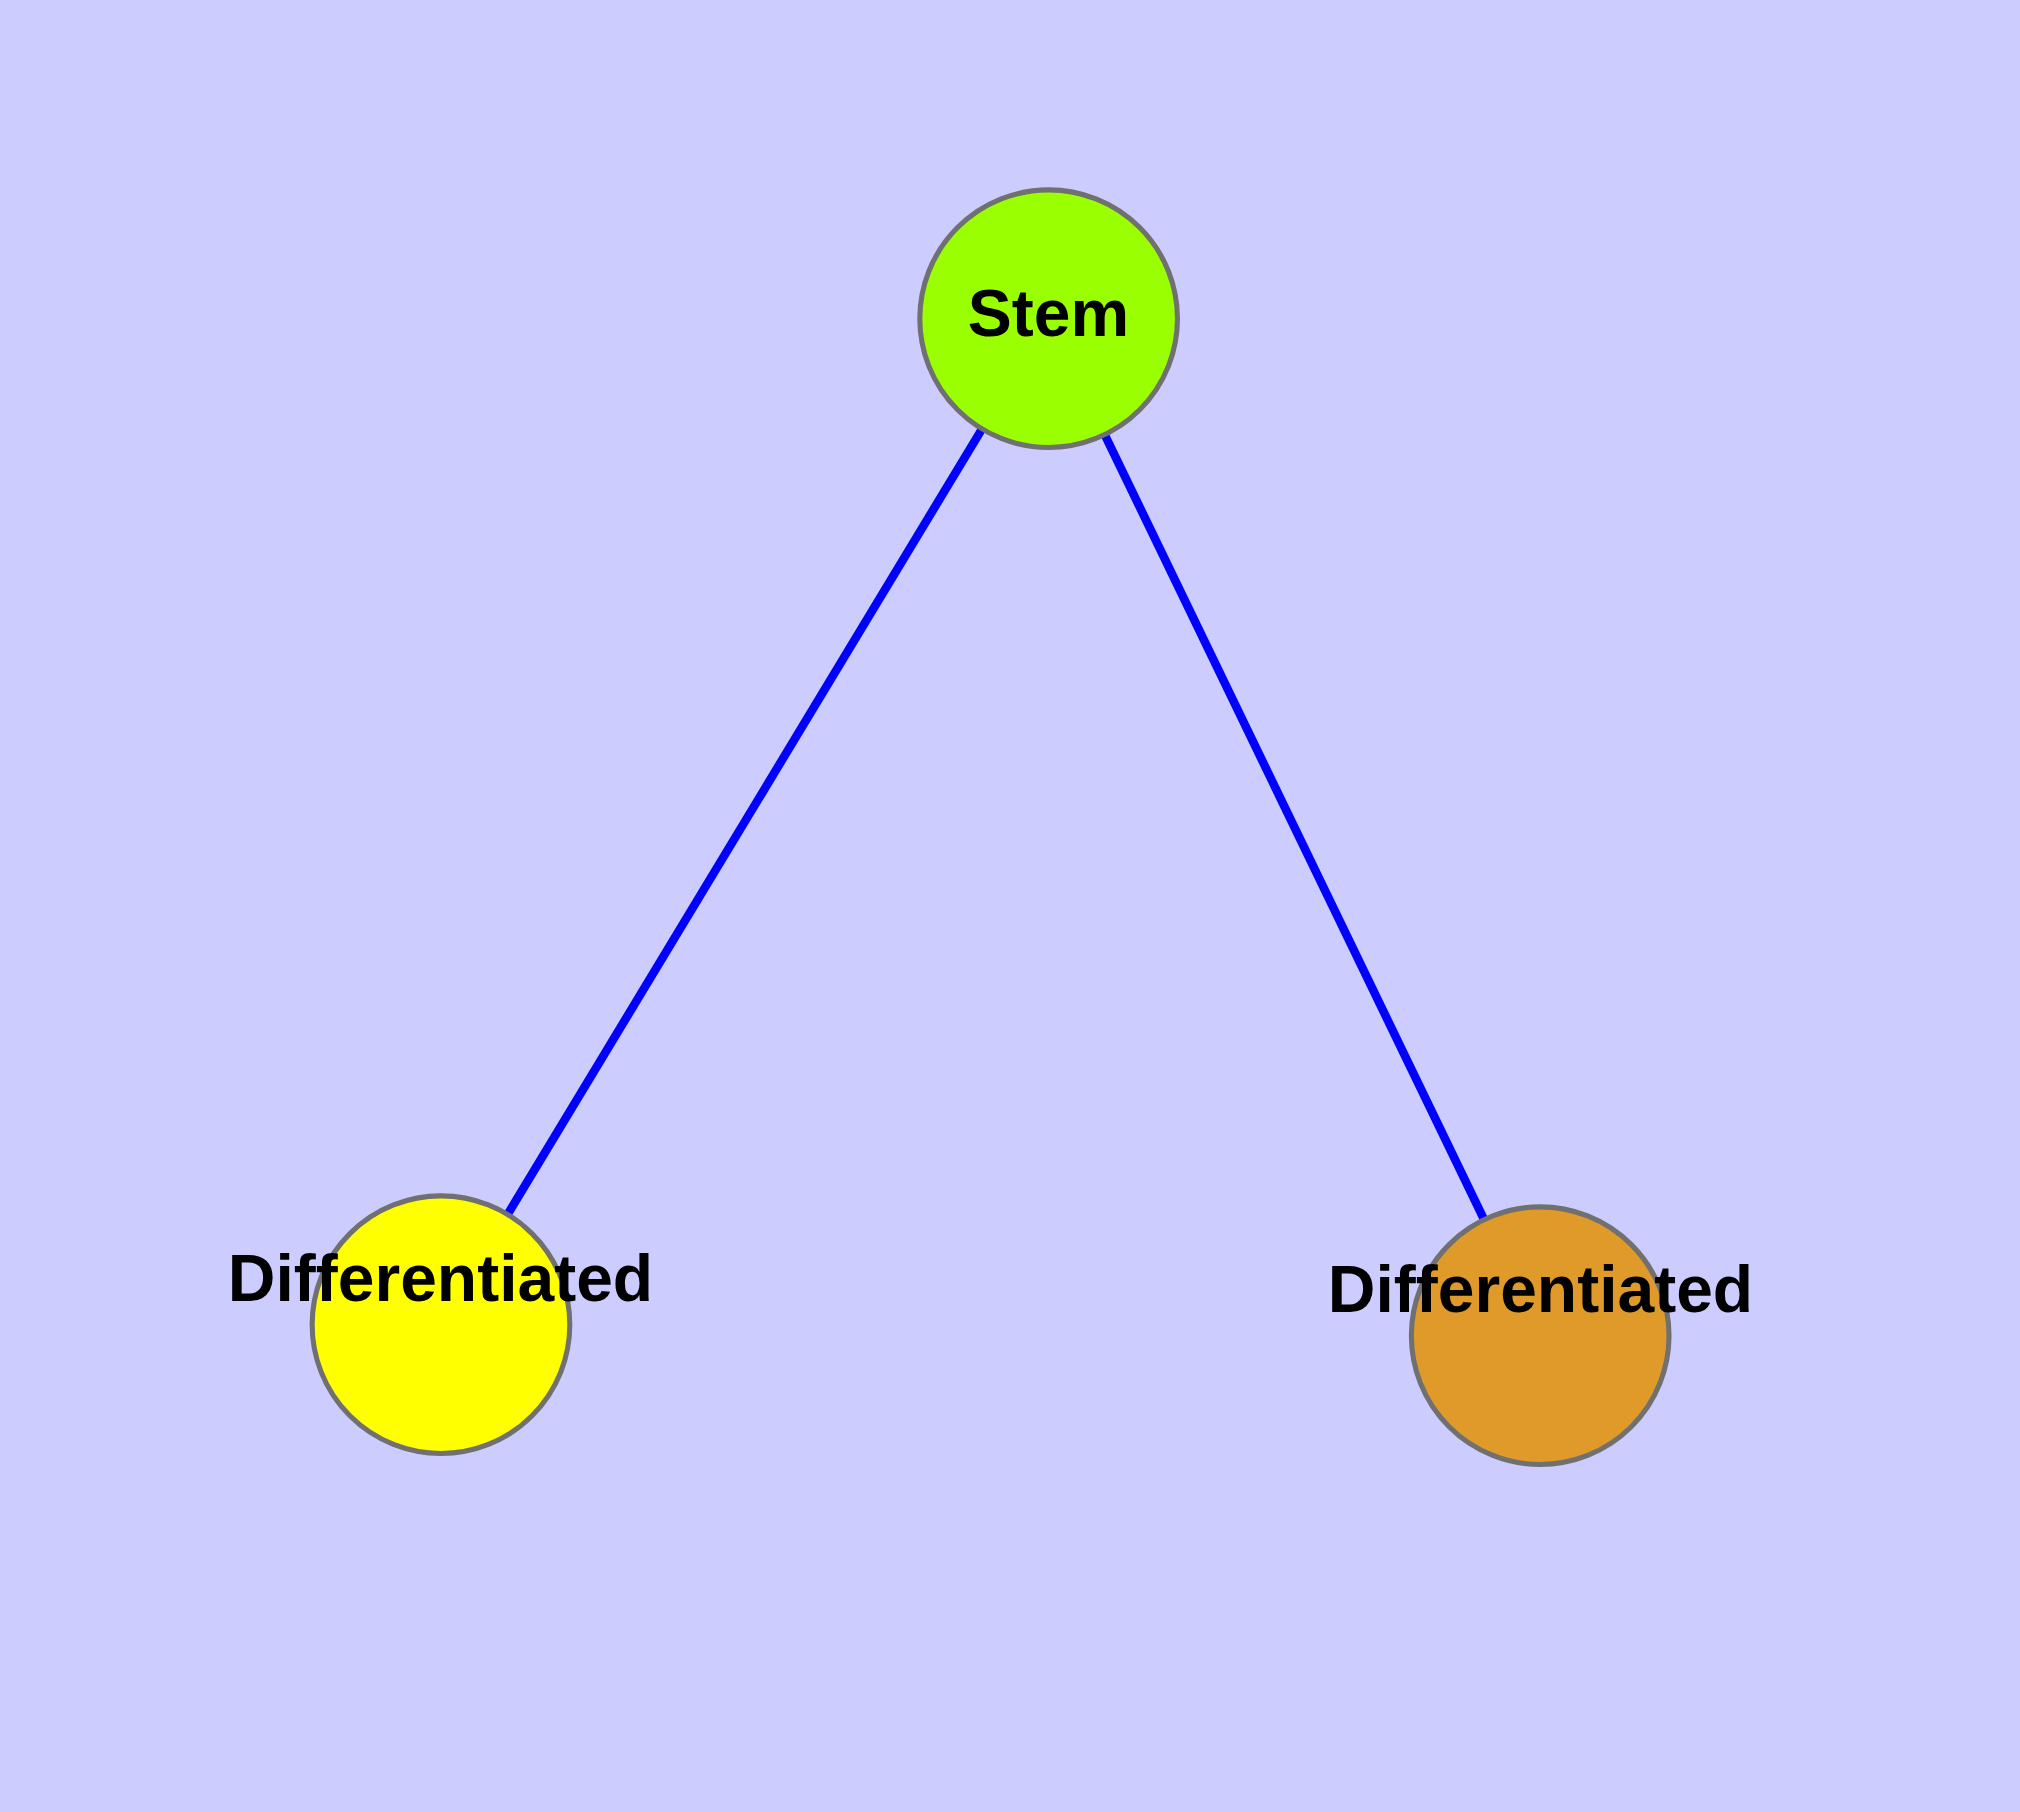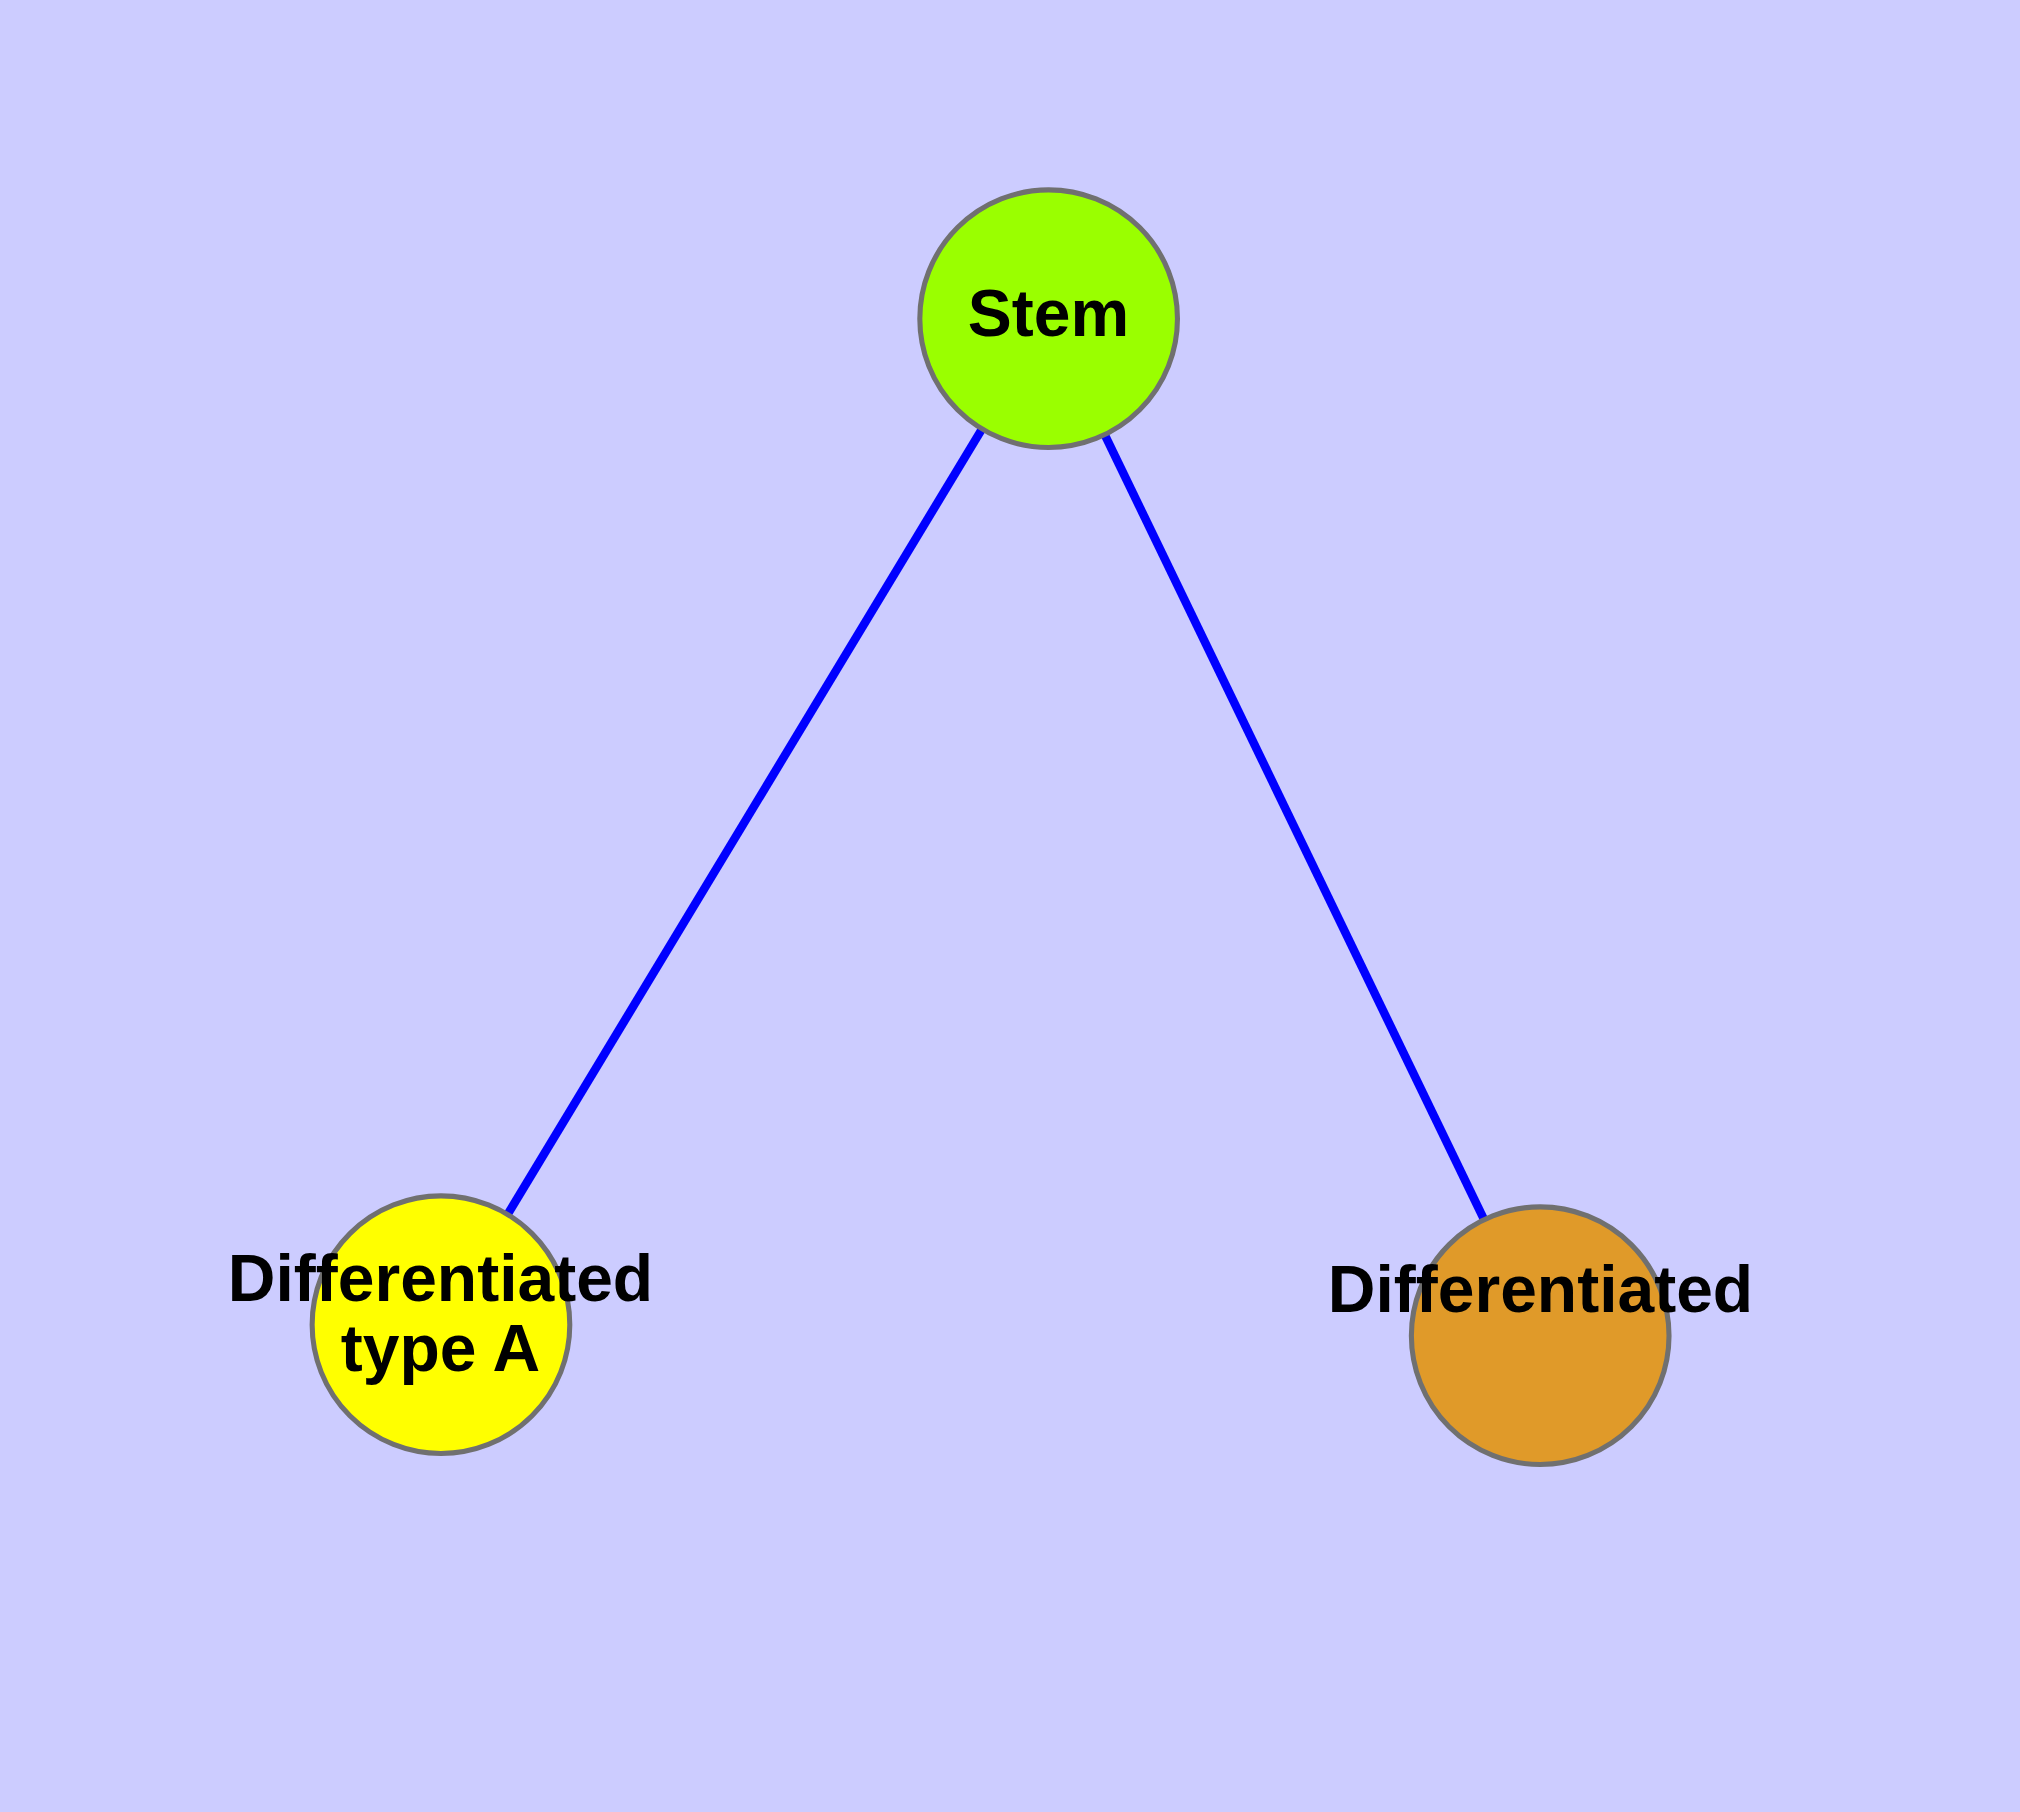--- a/index.html
+++ b/index.html
@@ -73,18 +73,18 @@
 
     <g>
       <circle id="node-stem" cx="1237" cy="376" r="152" fill="#9aff00" stroke="#707070" stroke-width="6"></circle>
       <circle id="node-diff-a" cx="520" cy="1563" r="152" fill="#ffff00" stroke="#707070" stroke-width="6"></circle>
       <circle id="node-diff-b" cx="1817" cy="1576" r="152" fill="#e09a29" stroke="#707070" stroke-width="6"></circle>
     </g>
   </svg>
 
   <div id="label-stem" class="node-label" style="font-size: 66px; color: rgb(0, 0, 0); font-weight: bold; width: 1187px; left: 455px; top: 279px; transform: none;">Stem</div>
 
-  <div id="label-diff-a" class="node-label" style="font-size: 66px; color: rgb(0, 0, 0); font-weight: bold; width: 1187px; left: -153px; top: 1244px; transform: none;"><span>Differentiated</span><br><span>type A</span></div>
+  <div id="label-diff-a" class="node-label" style="font-size: 66px; color: rgb(0, 0, 0); font-weight: bold; width: 1187px; left: -153px; top: 1244px; transform: none;"><span>Differentiated</span><br></div>
 
   <div id="label-diff-b" class="node-label" style="font-size: 66px; color: rgb(0, 0, 0); font-weight: bold; width: 1187px; left: 947px; top: 1255px; transform: none;"><span>Differentiated</span><br></div>
 
 </div>
 
 
 </body></html>

